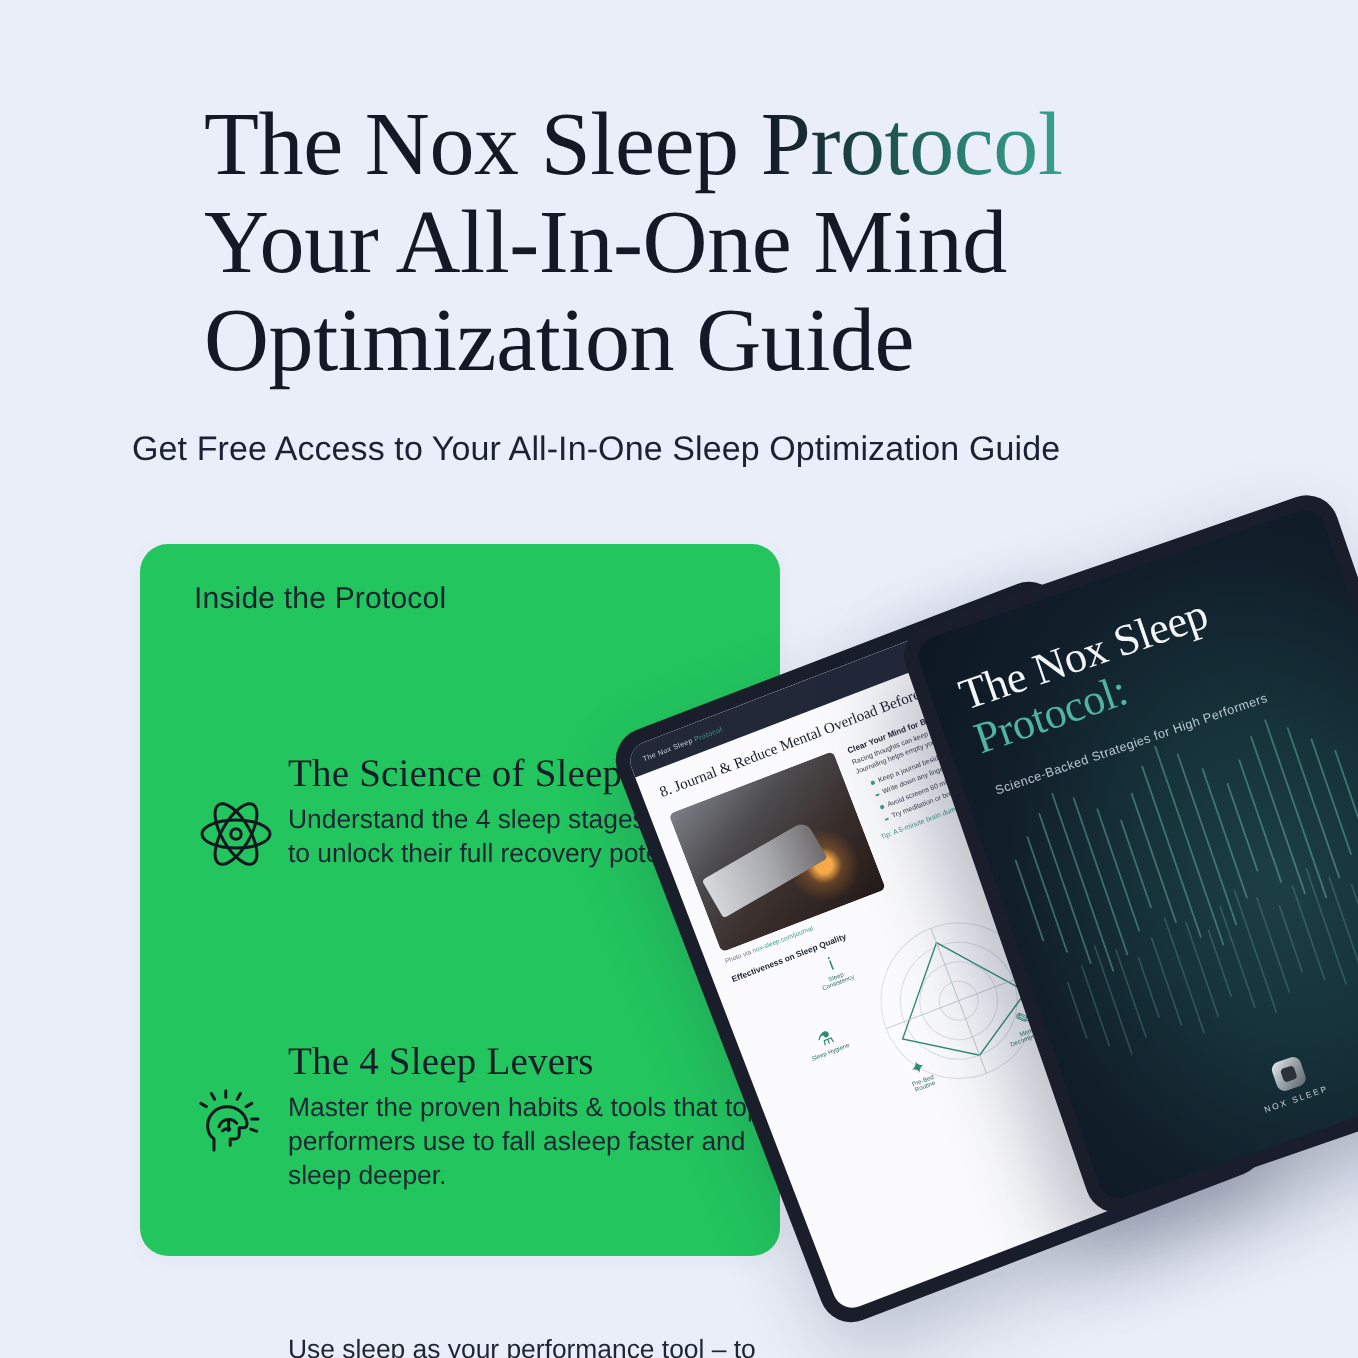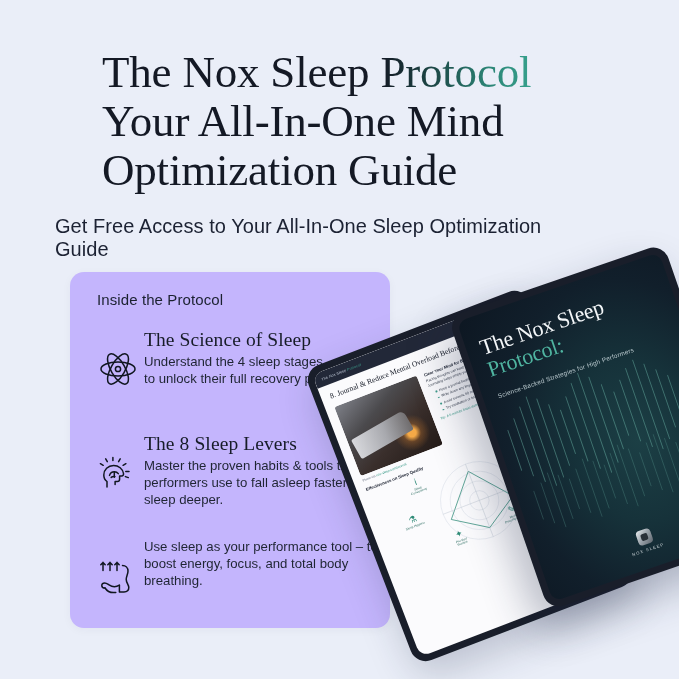--- a/index.html
+++ b/index.html
@@ -28,53 +28,54 @@
   }
   .headline .accent {
     background: linear-gradient(90deg, #141925 0%, #1d4b49 38%, #2c8576 72%, #36a08c 100%);
     -webkit-background-clip: text;
     background-clip: text;
     color: transparent;
     -webkit-text-fill-color: transparent;
   }
   .subhead {
     position: absolute;
-    left: 55px; top: 215px;
+    left: 66px; top: 215px;
     width: 540px;
-    font-size: 20px;
+    font-size: 17px;
     color: #1c2233;
     letter-spacing: 0.05px;
   }
 
   
   .card {
     position: absolute;
     left: 70px; top: 272px;
     width: 320px; height: 356px;
-    background: #c4b5fd;
+    background: #22c55e;
     border-radius: 14px;
     box-shadow: 0 2px 10px rgba(40,50,80,0.045);
   }
   .card-title {
     position: absolute;
     left: 27px; top: 19px;
     font-size: 15px;
     color: #1b2130;
     letter-spacing: 0.1px;
   }
   .features {
     position: absolute;
     left: 22px; top: 55px;
     width: 300px;
   }
   .feature {
     display: flex;
     align-items: flex-start;
     margin-bottom: 8px;
     min-height: 96px;
+    margin-top: 48px;
   }
   .feature-icon {
     width: 52px;
     flex: 0 0 52px;
     display: flex;
     align-items: center;
     justify-content: center;
     padding-top: 22px;
   }
   .feature-icon svg { display: block; }
@@ -312,21 +313,21 @@
       <div class="feature-icon">
         <svg width="40" height="40" viewBox="0 0 40 40" fill="none" stroke="#101620" stroke-width="1.5" stroke-linecap="round" stroke-linejoin="round">
           <path d="M9 34v-5.5c-2-1.4-3.2-3.8-3.2-6.6C5.8 16.6 10 12.4 15.6 12.4c5 0 9.2 3.5 9.9 8.1.2 1.5-.5 2.4-1.8 2.4h-2.1v3.3c0 1.3-1 2.3-2.3 2.3h-2.2v3.1"></path>
           <path d="M11.5 22.4c.6-2.2 2.6-3.7 4.9-3.7 1.6 0 3 .7 3.9 1.9"></path>
           <path d="M13.2 24.4c1-.9 2.4-1.2 3.7-.8"></path>
           <path d="M16.3 19.1v5.2"></path>
           <path d="M14.9 7.6V4.4M20.6 8.6l1.6-2.8M9.3 8.6L7.7 5.8M25.1 12.3l2.8-1.6M5.2 12.3L2.4 10.7M27.8 18.5h3.2M27.4 23.6l2.9 1"></path>
         </svg>
       </div>
       <div class="feature-body">
-        <div class="feature-title">The 8 Sleep Levers</div>
+        <div class="feature-title">The 4 Sleep Levers</div>
         <div class="feature-desc">Master the proven habits &amp; tools that top performers use to fall asleep faster and sleep deeper.</div>
       </div>
     </div>
 
     <div class="feature">
       <div class="feature-icon">
         <svg width="40" height="40" viewBox="0 0 40 40" fill="none" stroke="#101620" stroke-width="1.5" stroke-linecap="round" stroke-linejoin="round">
           <path d="M5 13.5V5.5M5 5.5L2.8 7.8M5 5.5l2.2 2.3"></path>
           <path d="M12 13.5V5.5M12 5.5L9.8 7.8M12 5.5l2.2 2.3"></path>
           <path d="M19 13.5V5.5M19 5.5L16.8 7.8M19 5.5l2.2 2.3"></path>

